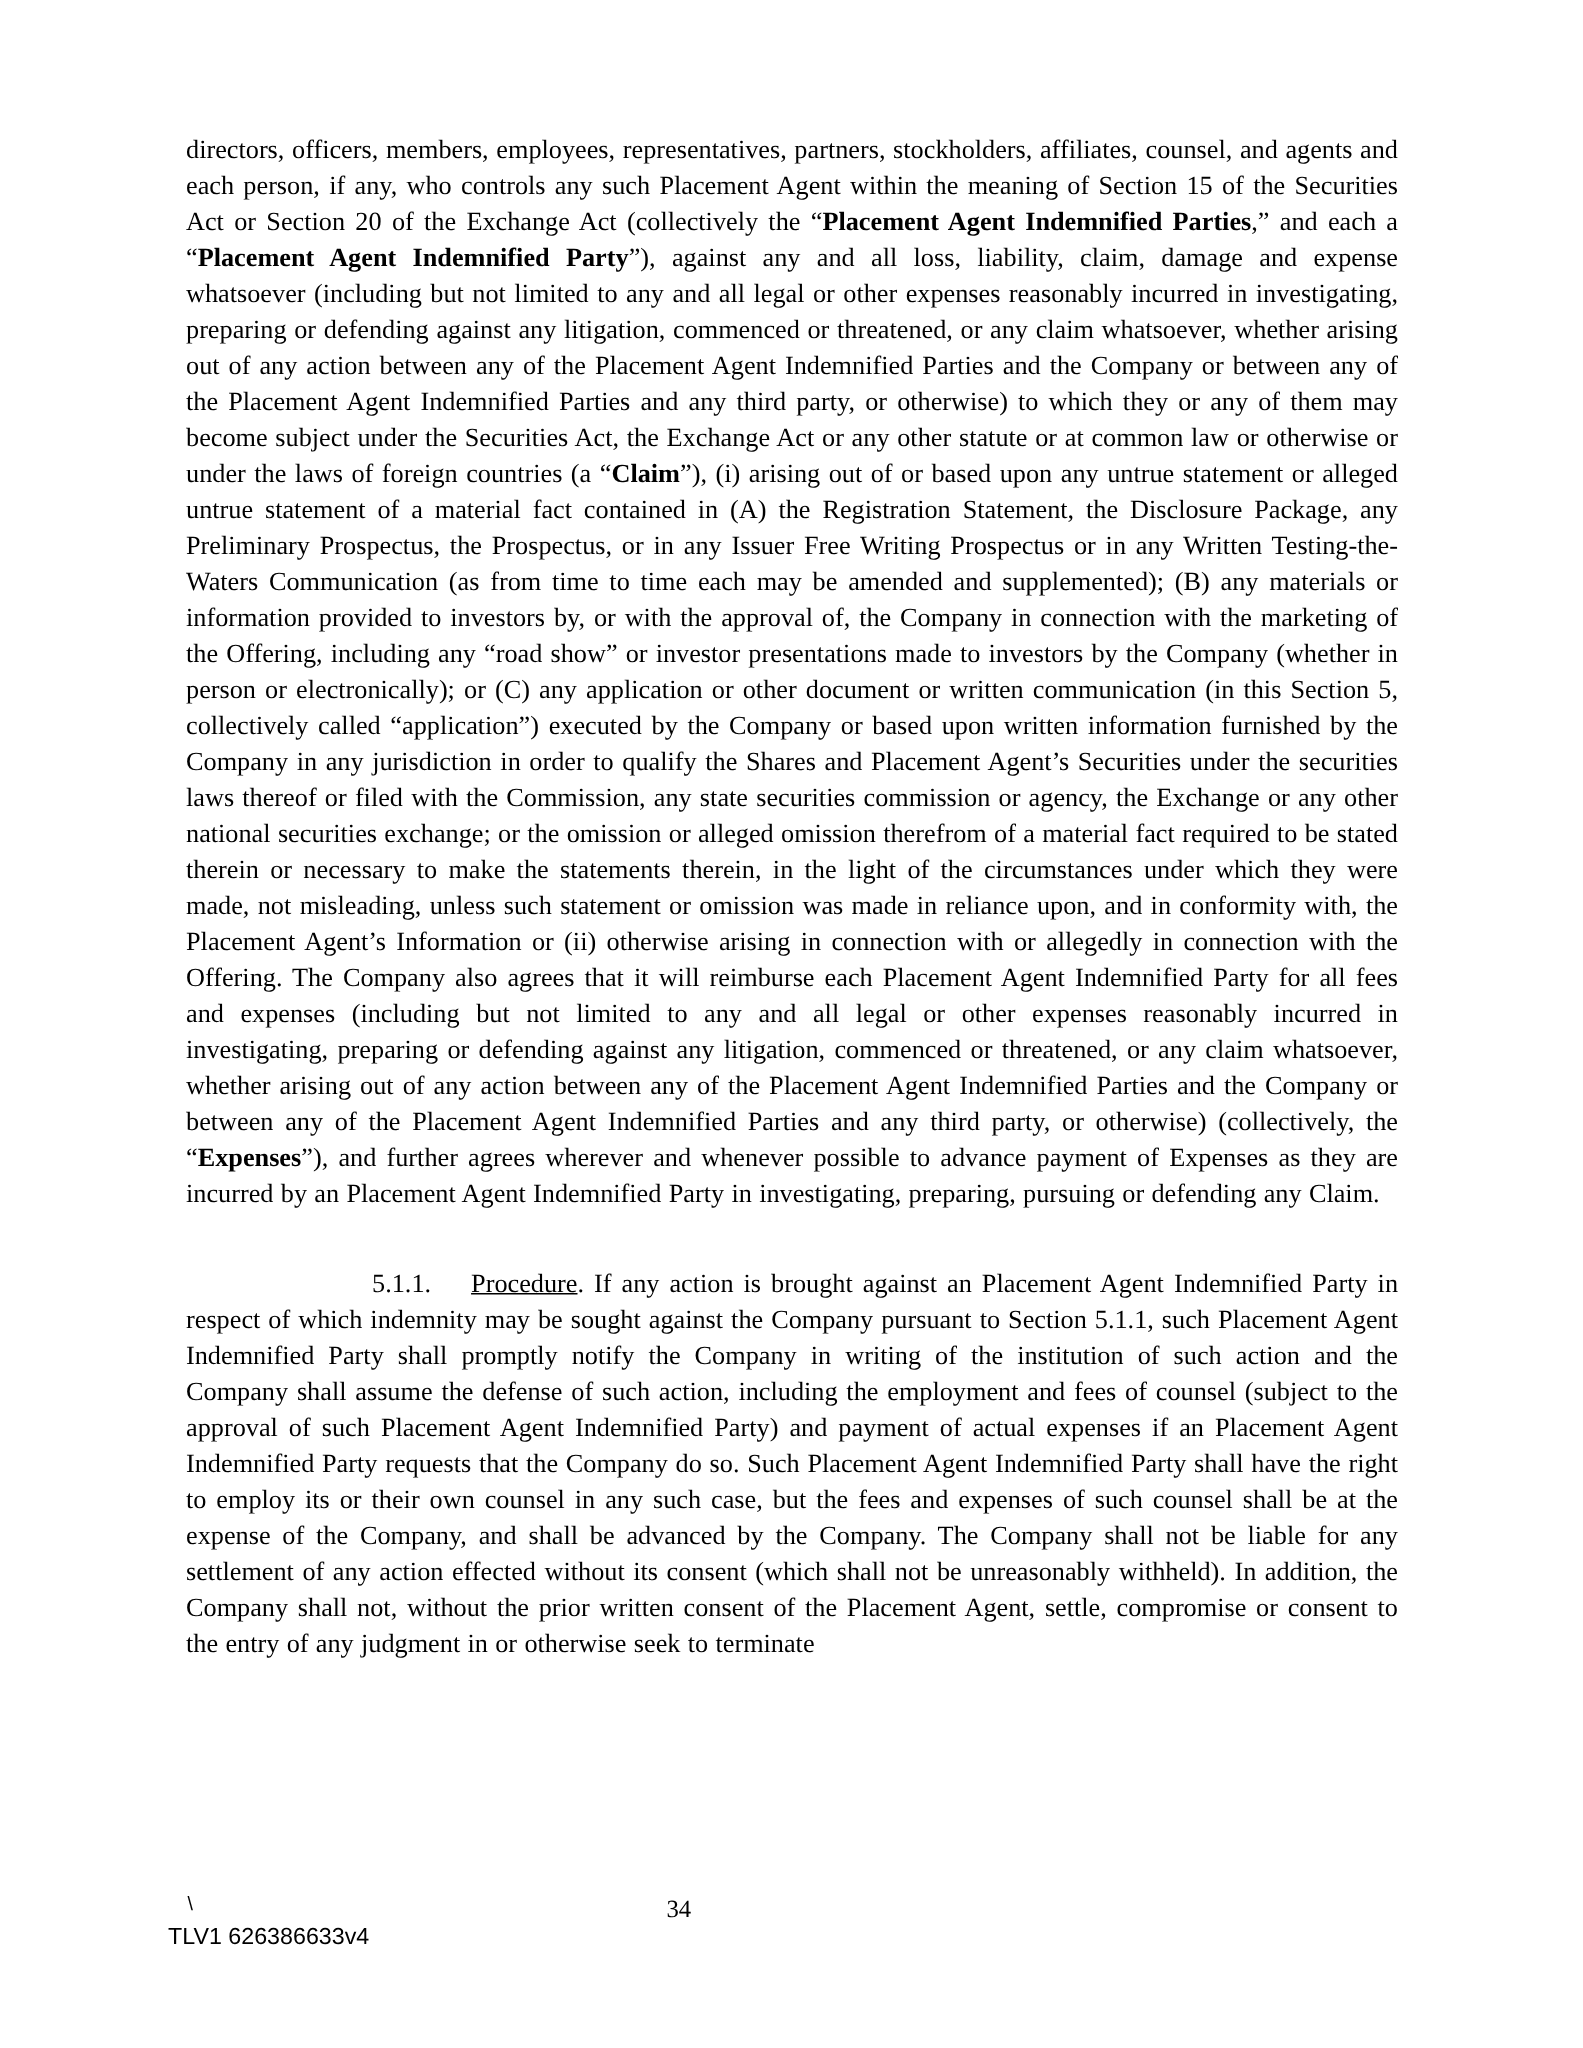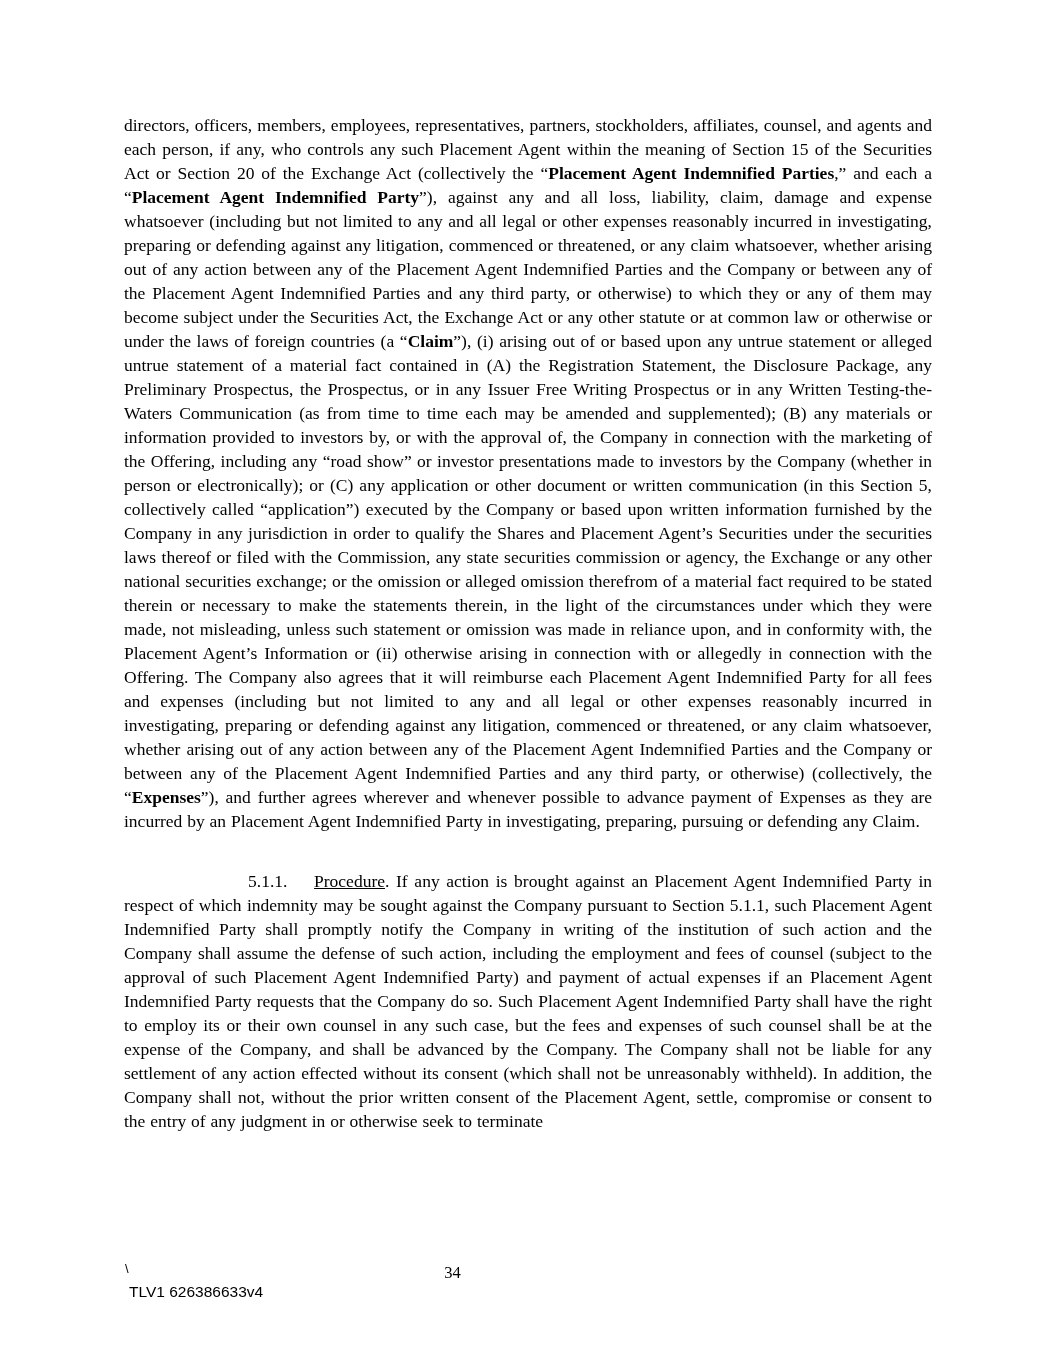--- a/index.html
+++ b/index.html
@@ -12,21 +12,21 @@
     width: 1055px;
     height: 1365px;
     background: #ffffff;
     color: #000000;
     font-family: "Liberation Serif", "DejaVu Serif", serif;
     overflow: hidden;
   }
   .content {
     position: absolute;
     left: 124px;
-    top: 113px;
+    top: 87px;
     width: 808px;
   }
   .para {
     margin: 0;
     text-align: justify;
     font-size: 17.5px;
     line-height: 24px;
     word-spacing: 0.5px;
   }
   .para.gap {
@@ -48,21 +48,21 @@
   .footer-pagenum {
     position: absolute;
     left: 0;
     top: 1263px;
     width: 905px;
     text-align: center;
     font-size: 16.5px;
   }
   .footer-docid {
     position: absolute;
-    left: 129px;
+    left: 112px;
     top: 1283px;
     font-size: 15.5px;
     font-family: "Liberation Sans", sans-serif;
   }
 </style>
 </head>
 <body>
 
 <div class="page">
   <div class="content">

